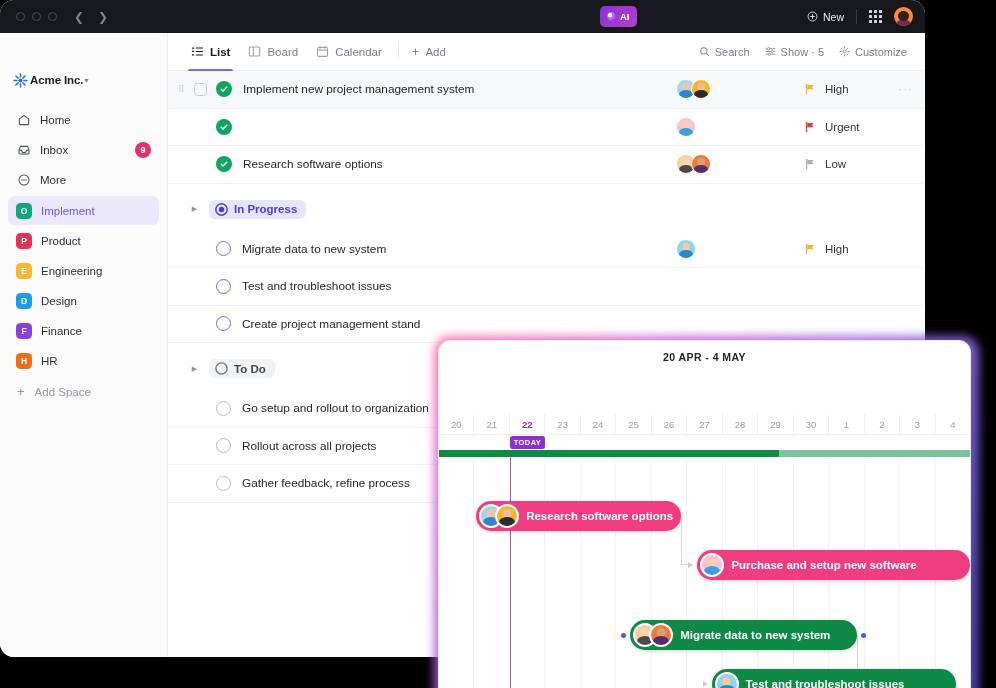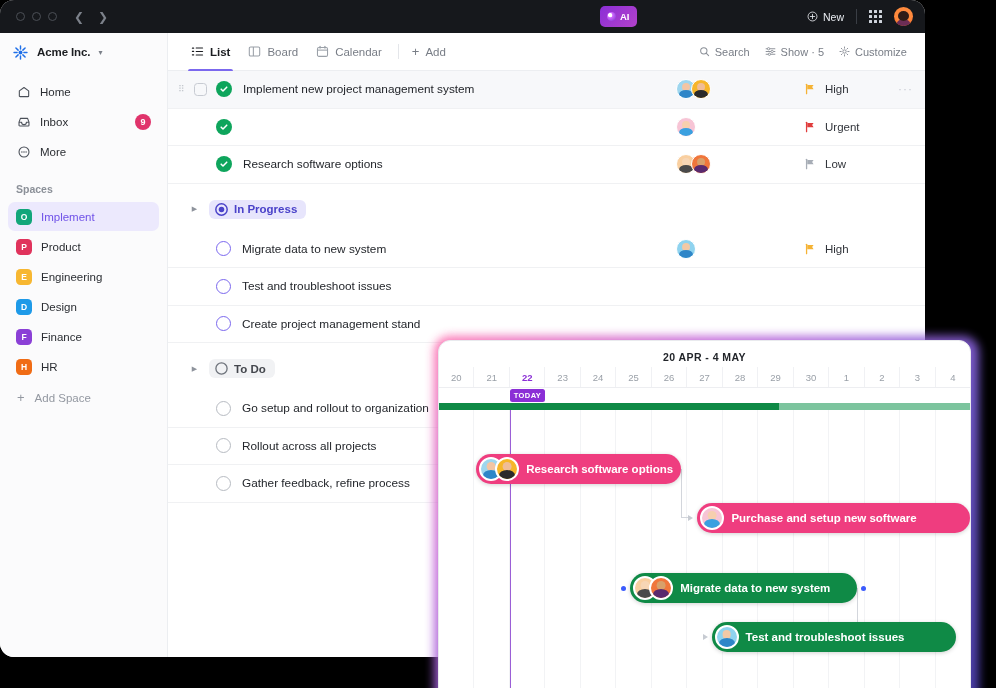--- a/index.html
+++ b/index.html
@@ -71,21 +71,21 @@
   
   .body { display: flex; height: 624px; }
 
   
   .sidebar {
     width: 168px; flex: 0 0 168px;
     background: #fbfbfc;
     border-right: 1px solid #eceef1;
     padding-top: 0;
   }
-  .ws-head { height: 38px; display: flex; align-items: center; padding: 13px 12px; gap: 8px; }
+  .ws-head { height: 38px; display: flex; align-items: center; padding: 13px 12px; gap: 1px; margin-top: 28px; }
   .ws-logo { width: 17px; height: 17px; position: relative; flex: 0 0 17px; }
   .ws-name { font-size: 11.5px; font-weight: 700; color: #1b1d21; letter-spacing: -0.1px; }
   .caret { color: #7b8089; font-size: 8px; }
   .nav { padding: 6px 8px 0; }
   .nav-item {
     display: flex; align-items: center; gap: 9px;
     height: 30px; padding: 0 8px; border-radius: 7px;
     font-size: 11.5px; color: #2b2e33;
     position: relative;
   }
@@ -190,21 +190,21 @@
     filter: blur(5px);
     opacity: .92;
   }
   .gantt-card {
     position: absolute; left: 4px; top: 4px; right: 8px; bottom: 10px;
     background: #ffffff; border-radius: 12px; overflow: hidden;
     border: 1px solid #e9eaee;
   }
   .g-title { height: 26px; display: flex; align-items: center; justify-content: center;
     font-size: 10.5px; font-weight: 700; letter-spacing: .45px; color: #22252a; padding-top: 6px; }
-  .g-days { display: flex; height: 21px; border-bottom: 1px solid #edeef1; }
+  .g-days { display: flex; height: 21px; border-bottom: 1px solid #edeef1; margin-top: 47px; }
   .g-day { flex: 1 1 0; display: flex; align-items: center; justify-content: center;
     font-size: 9.5px; color: #9aa0a8; border-left: 1px solid #f0f1f4; }
   .g-day:first-child { border-left: none; }
   .g-day.today { color: #8b2fd6; font-weight: 700; }
   .g-todayrow { position: relative; height: 15px; }
   .today-pill {
     position: absolute; top: 1px; height: 13px; border-radius: 2.5px;
     background: #8b2fd6; color: #fff; font-size: 7.5px; font-weight: 700; letter-spacing: .4px;
     display: flex; align-items: center; justify-content: center;
   }
@@ -328,21 +328,20 @@
                 <circle cx="9" cy="9" r="6.4" fill="none" stroke="#4b5059" stroke-width="1.4"></circle>
                 <circle cx="6.3" cy="9" r="0.95" fill="#4b5059"></circle>
                   <circle cx="9" cy="9" r="0.95" fill="#4b5059"></circle>
                   <circle cx="11.7" cy="9" r="0.95" fill="#4b5059"></circle>
               </svg>
             </span>
             <span>More</span>
           </div>
         </div>
 
-        <div class="sec-label">Spaces</div>
 
         <div>
           <div class="space-item active">
             <span class="sq" style="background:#12a67a">O</span>
             <span>Implement</span>
           </div>
           <div class="space-item">
             <span class="sq" style="background:#e0335c">P</span>
             <span>Product</span>
           </div>

